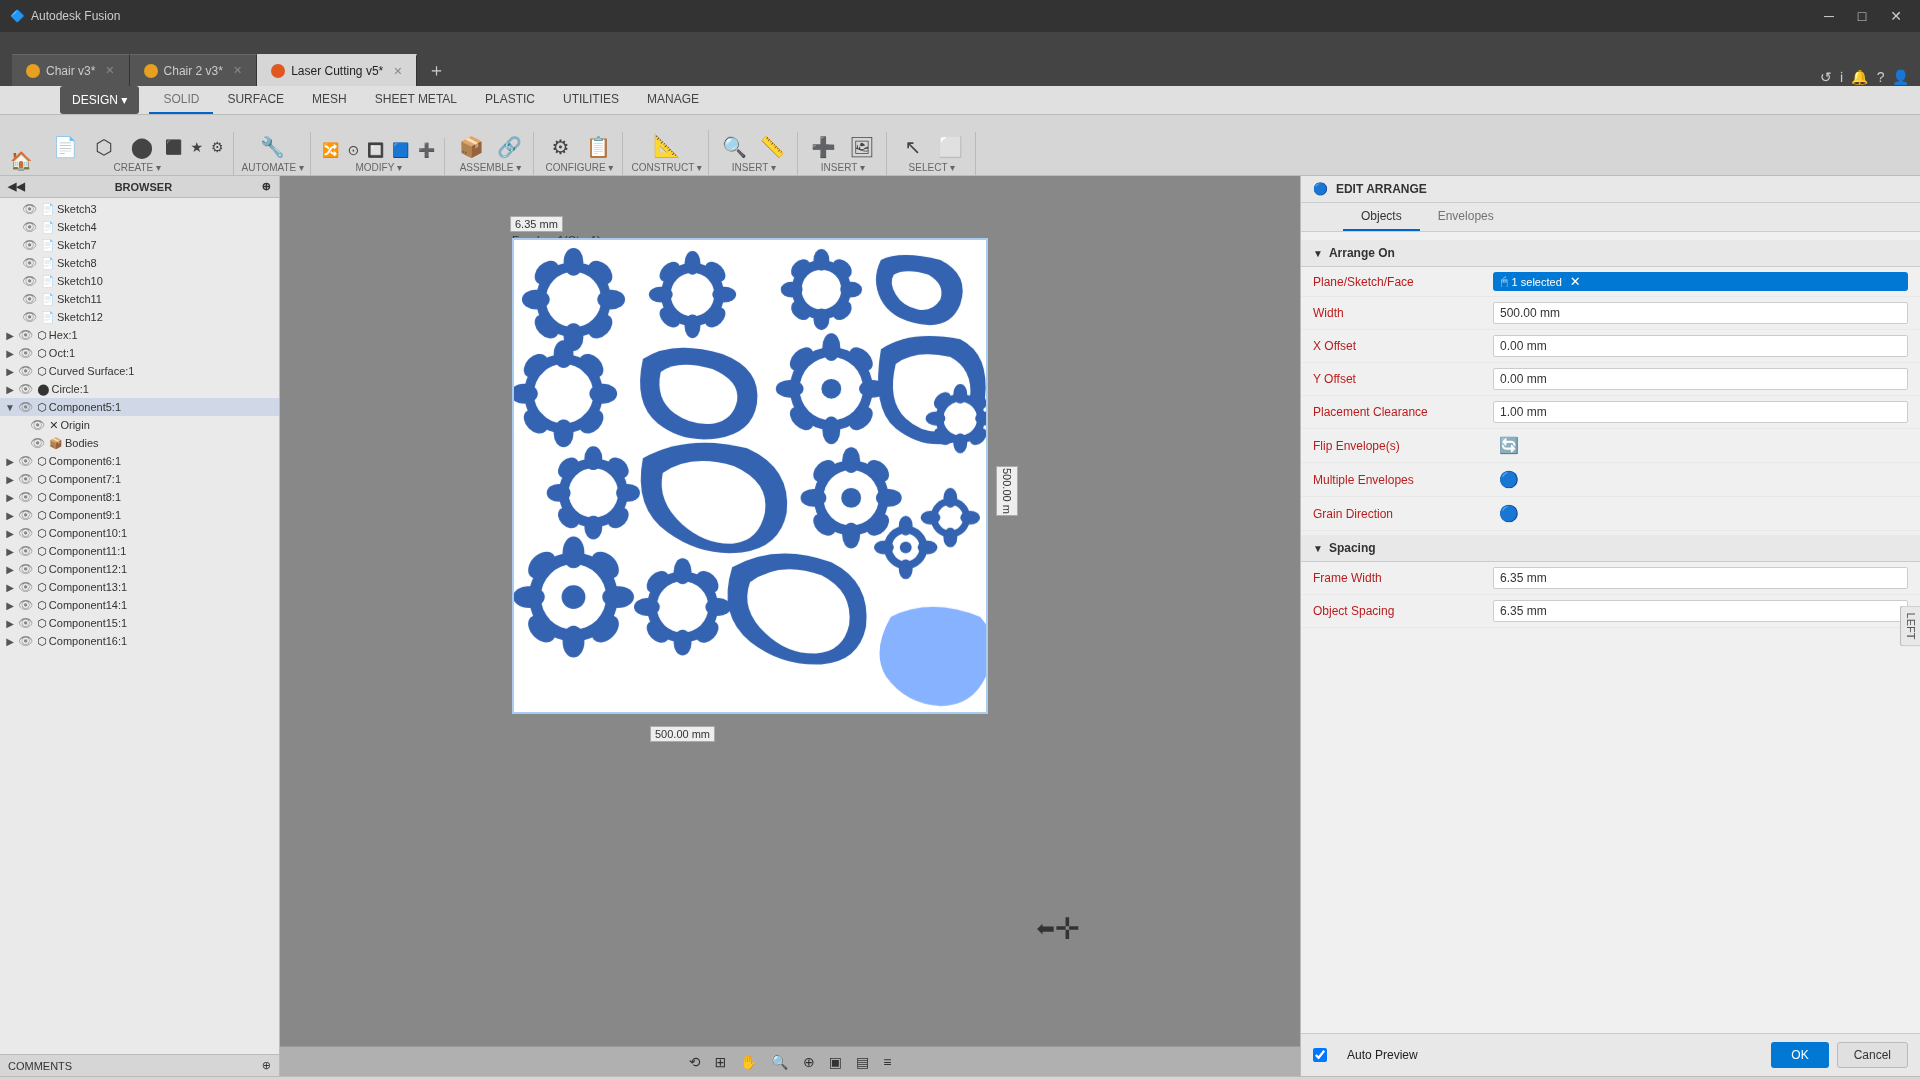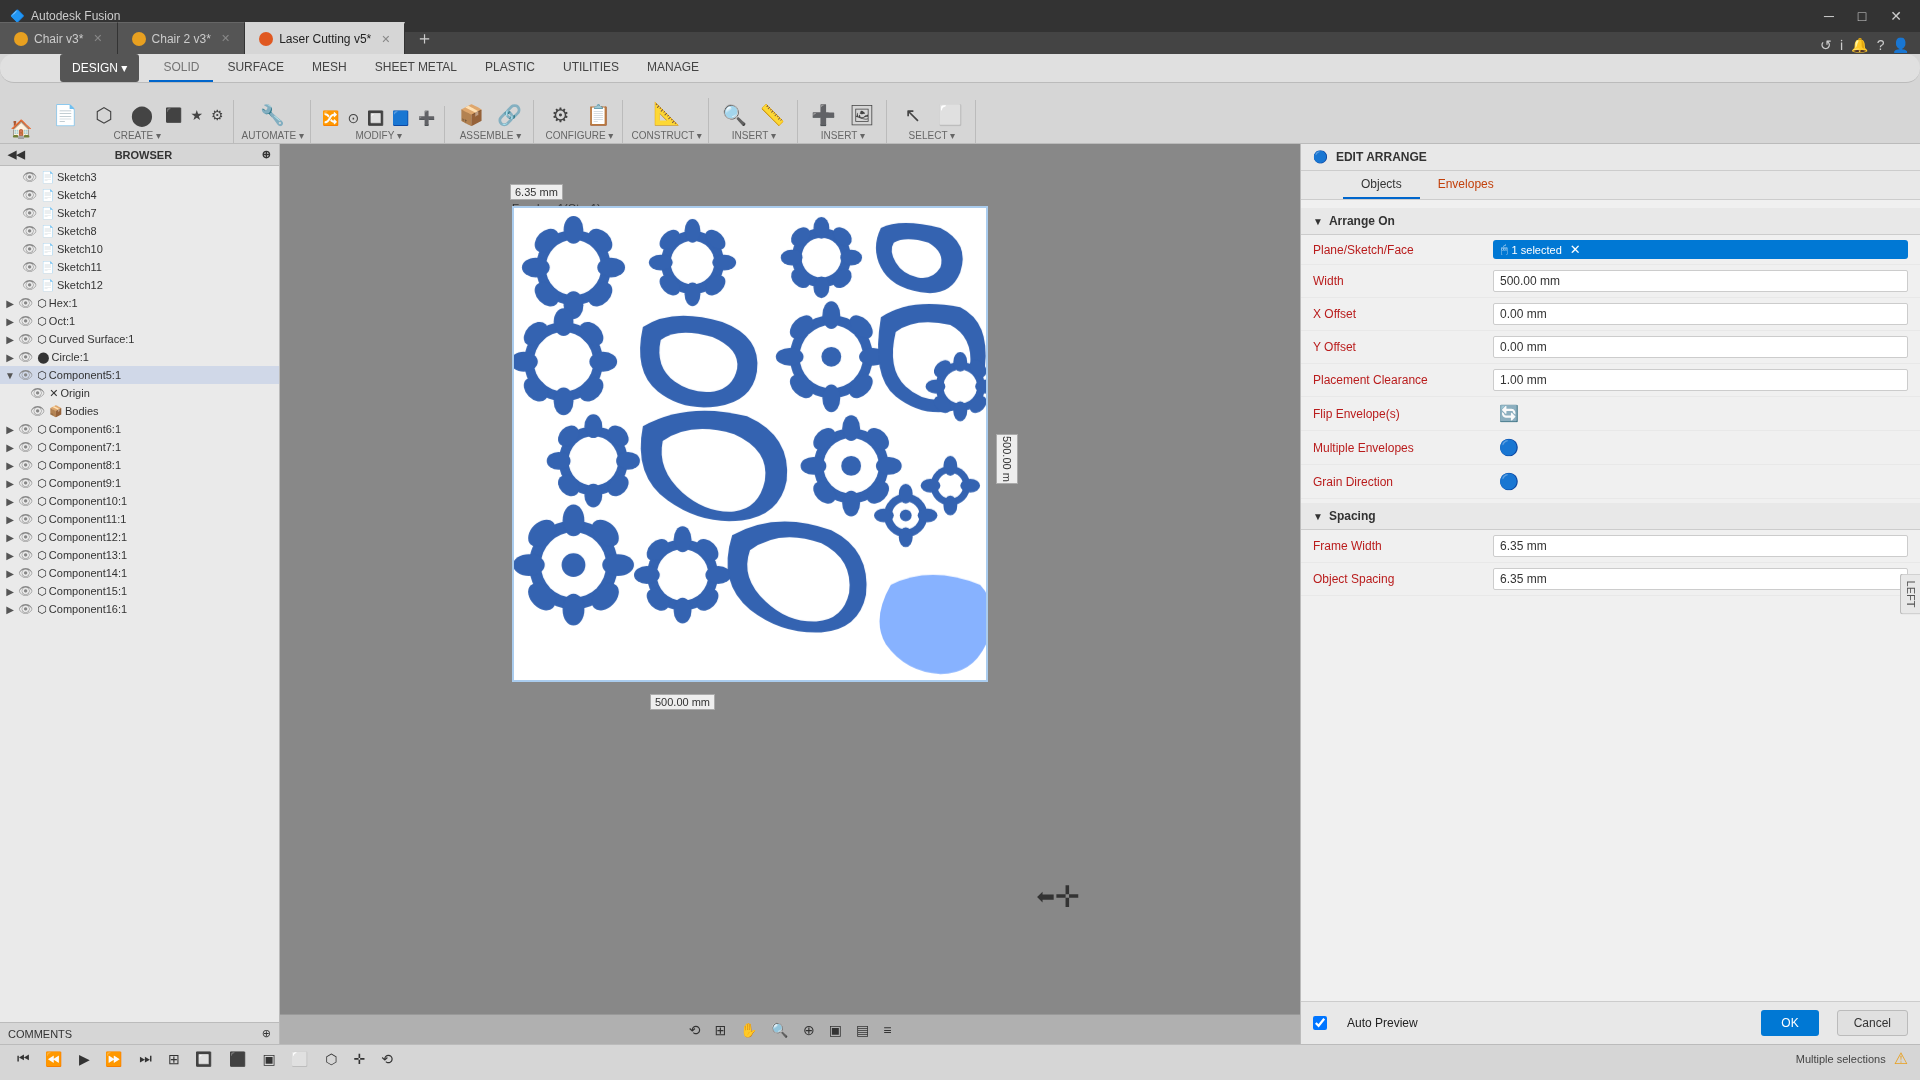--- a/index.html
+++ b/index.html
@@ -4,31 +4,31 @@
   <style>
     * { box-sizing: border-box; margin: 0; padding: 0; }
     body { font-family: 'Segoe UI', Arial, sans-serif; font-size: 12px; background: #d6d6d6; width: 1920px; height: 1080px; overflow: hidden; color: #222; }
 
     
     #title-bar { background: #333; color: #ccc; height: 32px; display: flex; align-items: center; padding: 0 10px; font-size: 12px; }
     #title-bar .window-controls { margin-left: auto; display: flex; gap: 8px; }
     #title-bar .win-btn { background: none; border: none; color: #ccc; cursor: pointer; font-size: 14px; padding: 2px 8px; }
 
     
-    #tab-bar { background: #444; height: 22px; display: flex; align-items: flex-end; padding-left: 0; }
+    #tab-bar { background: #444; height: 54px; display: flex; align-items: flex-end; padding-left: 12px; }
     .tab { display: flex; align-items: center; padding: 6px 14px; background: #555; color: #ccc; font-size: 12px; border-top: 1px solid #666; border-right: 1px solid #333; cursor: pointer; height: 32px; gap: 6px; }
     .tab.active { background: #d6d6d6; color: #222; border-top: 2px solid #d6d6d6; }
     .tab .tab-icon { width: 14px; height: 14px; border-radius: 50%; display: inline-block; }
     .tab .tab-close { margin-left: 4px; font-size: 11px; color: #888; }
     .tab-new { background: none; border: none; color: #ccc; font-size: 18px; padding: 0 10px; cursor: pointer; height: 32px; }
     .tab-actions { margin-left: auto; display: flex; align-items: center; gap: 8px; padding-right: 10px; color: #ccc; font-size: 14px; }
 
     
     #ribbon { background: #d6d6d6; border-bottom: 1px solid #bbb; }
-    #ribbon-tabs { display: flex; align-items: center; padding: 0 60px 0 60px; border-bottom: 1px solid #bbb; background: #e0e0e0; border-radius: 14px; }
+    #ribbon-tabs { display: flex; align-items: center; padding: 0 60px 0 60px; border-bottom: 1px solid #bbb; background: #e0e0e0; }
     .ribbon-tab { padding: 6px 14px; font-size: 12px; cursor: pointer; color: #444; border-bottom: 2px solid transparent; }
     .ribbon-tab.active { color: #737373; border-bottom: 2px solid #0066cc; }
     .design-btn { background: #555; color: #fff; padding: 4px 12px; font-size: 12px; border-radius: 3px; cursor: pointer; border: none; margin-right: 10px; display: flex; align-items: center; gap: 4px; height: 28px; }
     #ribbon-content { display: flex; align-items: flex-end; padding: 4px 8px 0 4px; min-height: 60px; gap: 2px; overflow: hidden; }
     .ribbon-group { display: flex; flex-direction: column; align-items: center; border-right: 1px solid #bbb; padding: 2px 6px; min-width: 60px; }
     .ribbon-group-label { font-size: 10px; color: #666; margin-top: 2px; text-align: center; }
     .ribbon-group-icons { display: flex; gap: 2px; align-items: center; }
     .r-btn { background: none; border: none; cursor: pointer; padding: 3px 4px; display: flex; flex-direction: column; align-items: center; font-size: 10px; color: #444; border-radius: 3px; min-width: 36px; }
     .r-btn .icon { font-size: 20px; line-height: 1; }
     .r-btn-sm { background: none; border: none; cursor: pointer; padding: 2px 3px; display: flex; flex-direction: column; align-items: center; font-size: 10px; color: #444; border-radius: 3px; }
@@ -58,21 +58,21 @@
     .shapes-area { position: absolute; top: 62px; left: 232px; width: 476px; height: 476px; }
     
     #canvas-bottom-bar { background: #b0b0b0; height: 30px; display: flex; align-items: center; padding: 0 8px; border-top: 1px solid #999; gap: 4px; justify-content: center; }
     .cbar-btn { background: none; border: none; font-size: 14px; cursor: pointer; padding: 2px 5px; color: #333; border-radius: 2px; }
     #status-bar { background: #d6d6d6; height: 28px; display: flex; align-items: center; justify-content: space-between; padding: 0 12px; border-top: 1px solid #bbb; font-size: 11px; color: #444; }
 
     
     #right-panel { width: 620px; background: #f0f0f0; border-left: 1px solid #bbb; display: flex; flex-direction: column; overflow-y: auto; }
     #panel-header { background: #e8e8e8; padding: 6px 12px; display: flex; align-items: center; gap: 8px; border-bottom: 1px solid #ccc; font-weight: bold; font-size: 12px; color: #333; }
     #panel-tabs { display: flex; border-bottom: 1px solid #ccc; background: #e8e8e8; padding-left: 42px; }
-    .panel-tab { padding: 6px 18px; font-size: 12px; cursor: pointer; color: #c2410c; border-bottom: 2px solid transparent; }
+    .panel-tab { padding: 6px 18px; font-size: 12px; cursor: pointer; color: #737373; border-bottom: 2px solid transparent; }
     .panel-tab.active { color: #333; border-bottom: 2px solid #0066cc; }
     #panel-body { padding: 8px 0; }
     .section-header { display: flex; align-items: center; padding: 6px 12px; font-size: 12px; font-weight: bold; color: #333; cursor: pointer; background: #e8e8e8; border-bottom: 1px solid #ccc; }
     .section-header .arrow { margin-right: 6px; font-size: 10px; }
     .form-row { display: flex; align-items: center; padding: 5px 12px; border-bottom: 1px solid #e8e8e8; }
     .form-label { width: 180px; font-size: 12px; color: #b91c1c; flex-shrink: 0; }
     .form-value { flex: 1; }
     .form-input { width: 100%; border: 1px solid #ccc; background: white; padding: 3px 6px; font-size: 12px; color: #333; border-radius: 2px; }
     .selected-badge { background: #0078d4; color: white; padding: 2px 8px; border-radius: 3px; font-size: 11px; display: flex; align-items: center; gap: 4px; }
     .selected-badge .close-x { cursor: pointer; font-size: 13px; margin-left: 4px; }
@@ -714,21 +714,21 @@
         </div>
       </div>
 
     </div>
 
     <div class="panel-footer">
       <div class="auto-preview-row">
         <input type="checkbox" class="checkbox-input" checked="" style="">
         <span>Auto Preview</span>
       </div>
-      <div style="display:flex; gap:18px;">
+      <div style="display:flex; gap:8px;">
         <button class="ok-btn">OK</button>
         <button class="cancel-btn">Cancel</button>
       </div>
     </div>
   </div>
 
 </div>
 
 <div id="status-bar">
 

